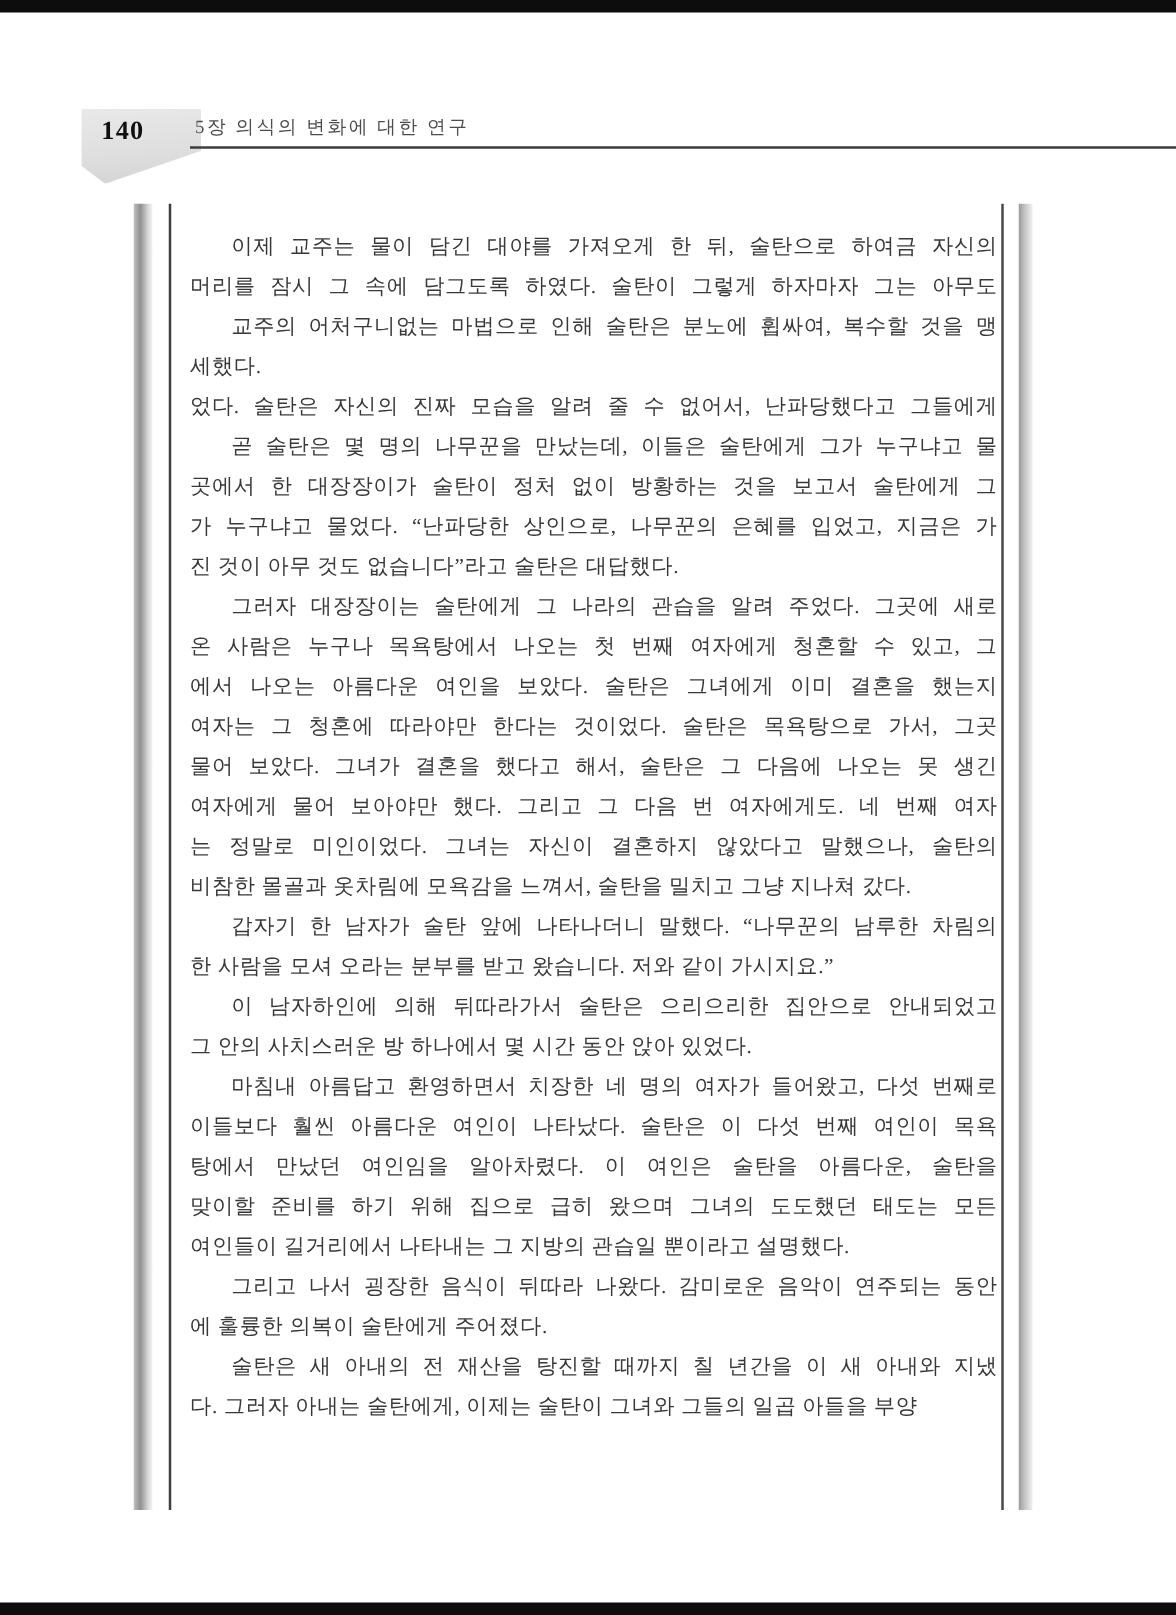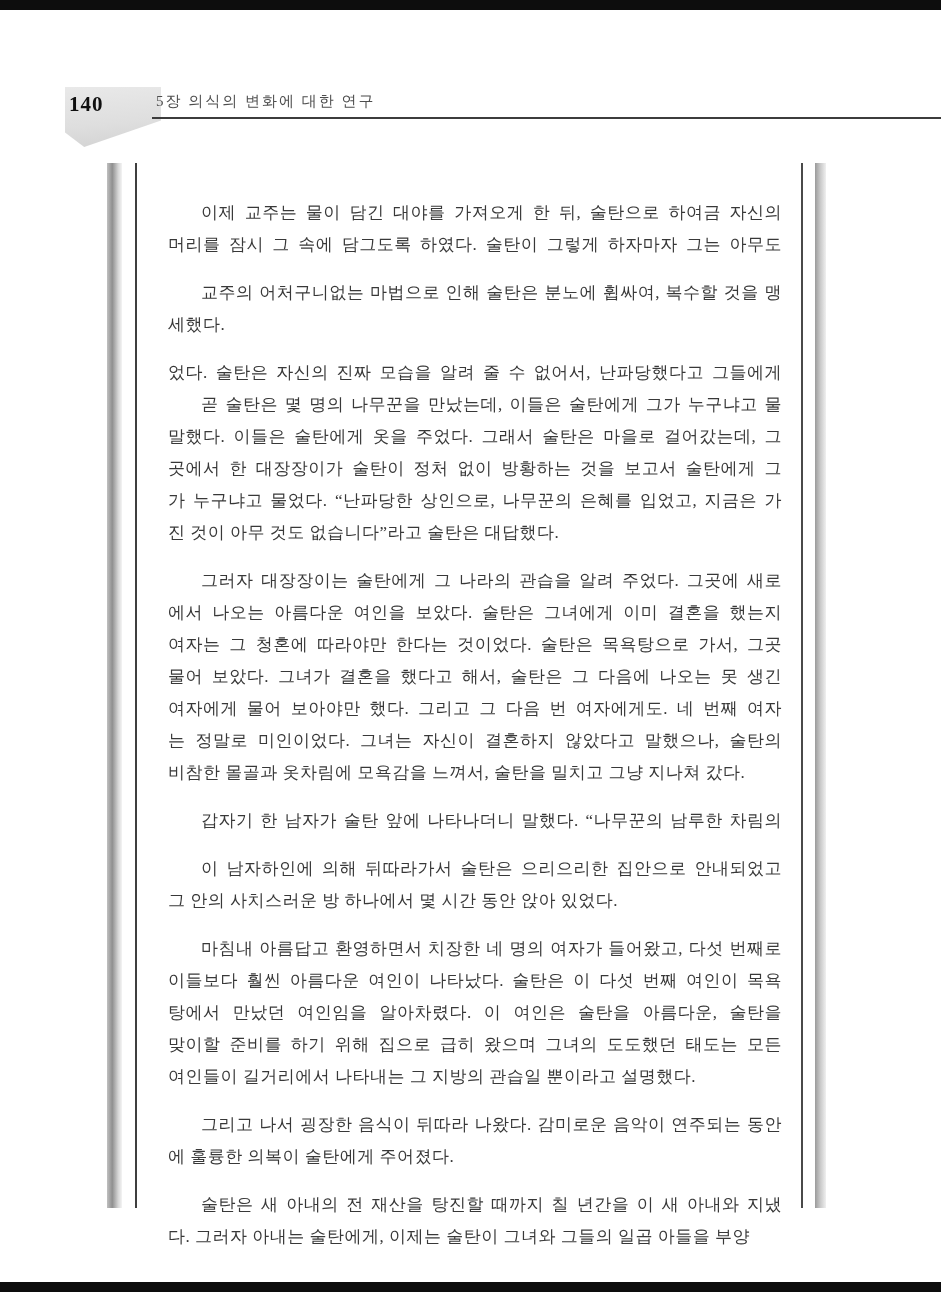--- a/index.html
+++ b/index.html
@@ -22,21 +22,21 @@
   
   .pagenum-tab {
     position: absolute; left: 65px; top: 87px;
     width: 96px; height: 60px;
     background: linear-gradient(175deg, #e9e9e9 0%, #dedede 60%, #d2d2d2 100%);
     clip-path: polygon(0 0, 100% 0, 100% 56%, 20% 100%, 0 76%);
   }
   .pagenum-tab .num {
     display: block;
     font-size: 21px; font-weight: bold; color: #101010;
-    padding: 5px 0 0 4px; letter-spacing: 1px;
+    padding: 5px 0 0 16px; letter-spacing: 1px;
   }
 
   
   .header-title {
     position: absolute; left: 156px; top: 92px;
     font-size: 15px; color: #4d4d4d; letter-spacing: 2px;
     white-space: nowrap;
   }
   .header-rule {
     position: absolute; left: 152px; top: 117px;
@@ -57,21 +57,21 @@
   }
 
   
   .text-block {
     position: absolute; left: 152px; top: 181px;
     width: 646px;
     color: #383838;
     font-size: 17px; line-height: 32px;
     letter-spacing: 0.5px;
   }
-  .para { margin: 16px; padding: 0; }
+  .para { margin: 0; padding: 0; }
   .line {
     height: 32px;
     text-align: justify;
     text-align-last: justify;
     word-break: keep-all;
     overflow: hidden;
   }
   .line.first { text-indent: 33px; }
   .line.last  { text-align-last: left; }
 </style>
@@ -99,36 +99,37 @@
         <div class="line first">이제 교주는 물이 담긴 대야를 가져오게 한 뒤, 술탄으로 하여금 자신의</div>
         <div class="line">머리를 잠시 그 속에 담그도록 하였다. 술탄이 그렇게 하자마자 그는 아무도</div>
       </div>
       <div class="para">
         <div class="line first">교주의 어처구니없는 마법으로 인해 술탄은 분노에 휩싸여, 복수할 것을 맹</div>
         <div class="line last">세했다.</div>
       </div>
       <div class="para">
         <div class="line">었다. 술탄은 자신의 진짜 모습을 알려 줄 수 없어서, 난파당했다고 그들에게</div>
         <div class="line first">곧 술탄은 몇 명의 나무꾼을 만났는데, 이들은 술탄에게 그가 누구냐고 물</div>
-        <div class="line">말했다. 이들은 술탄에게 옷을 주었다. 그래서 술탄은 마을로 걸어갔는데, 그</div>
         <div class="line">곳에서 한 대장장이가 술탄이 정처 없이 방황하는 것을 보고서 술탄에게 그</div>
         <div class="line">가 누구냐고 물었다. “난파당한 상인으로, 나무꾼의 은혜를 입었고, 지금은 가</div>
         <div class="line last">진 것이 아무 것도 없습니다”라고 술탄은 대답했다.</div>
       </div>
       <div class="para">
         <div class="line first">그러자 대장장이는 술탄에게 그 나라의 관습을 알려 주었다. 그곳에 새로</div>
+        <div class="line">온 사람은 누구나 목욕탕에서 나오는 첫 번째 여자에게 청혼할 수 있고, 그</div>
         <div class="line">에서 나오는 아름다운 여인을 보았다. 술탄은 그녀에게 이미 결혼을 했는지</div>
         <div class="line">여자는 그 청혼에 따라야만 한다는 것이었다. 술탄은 목욕탕으로 가서, 그곳</div>
         <div class="line">물어 보았다. 그녀가 결혼을 했다고 해서, 술탄은 그 다음에 나오는 못 생긴</div>
         <div class="line">여자에게 물어 보아야만 했다. 그리고 그 다음 번 여자에게도. 네 번째 여자</div>
         <div class="line">는 정말로 미인이었다. 그녀는 자신이 결혼하지 않았다고 말했으나, 술탄의</div>
         <div class="line last">비참한 몰골과 옷차림에 모욕감을 느껴서, 술탄을 밀치고 그냥 지나쳐 갔다.</div>
       </div>
       <div class="para">
         <div class="line first">갑자기 한 남자가 술탄 앞에 나타나더니 말했다. “나무꾼의 남루한 차림의</div>
+        <div class="line last">한 사람을 모셔 오라는 분부를 받고 왔습니다. 저와 같이 가시지요.”</div>
       </div>
       <div class="para">
         <div class="line first">이 남자하인에 의해 뒤따라가서 술탄은 으리으리한 집안으로 안내되었고</div>
         <div class="line last">그 안의 사치스러운 방 하나에서 몇 시간 동안 앉아 있었다.</div>
       </div>
       <div class="para">
         <div class="line first">마침내 아름답고 환영하면서 치장한 네 명의 여자가 들어왔고, 다섯 번째로</div>
         <div class="line">이들보다 훨씬 아름다운 여인이 나타났다. 술탄은 이 다섯 번째 여인이 목욕</div>
         <div class="line">탕에서 만났던 여인임을 알아차렸다. 이 여인은 술탄을 아름다운, 술탄을</div>
         <div class="line">맞이할 준비를 하기 위해 집으로 급히 왔으며 그녀의 도도했던 태도는 모든</div>

